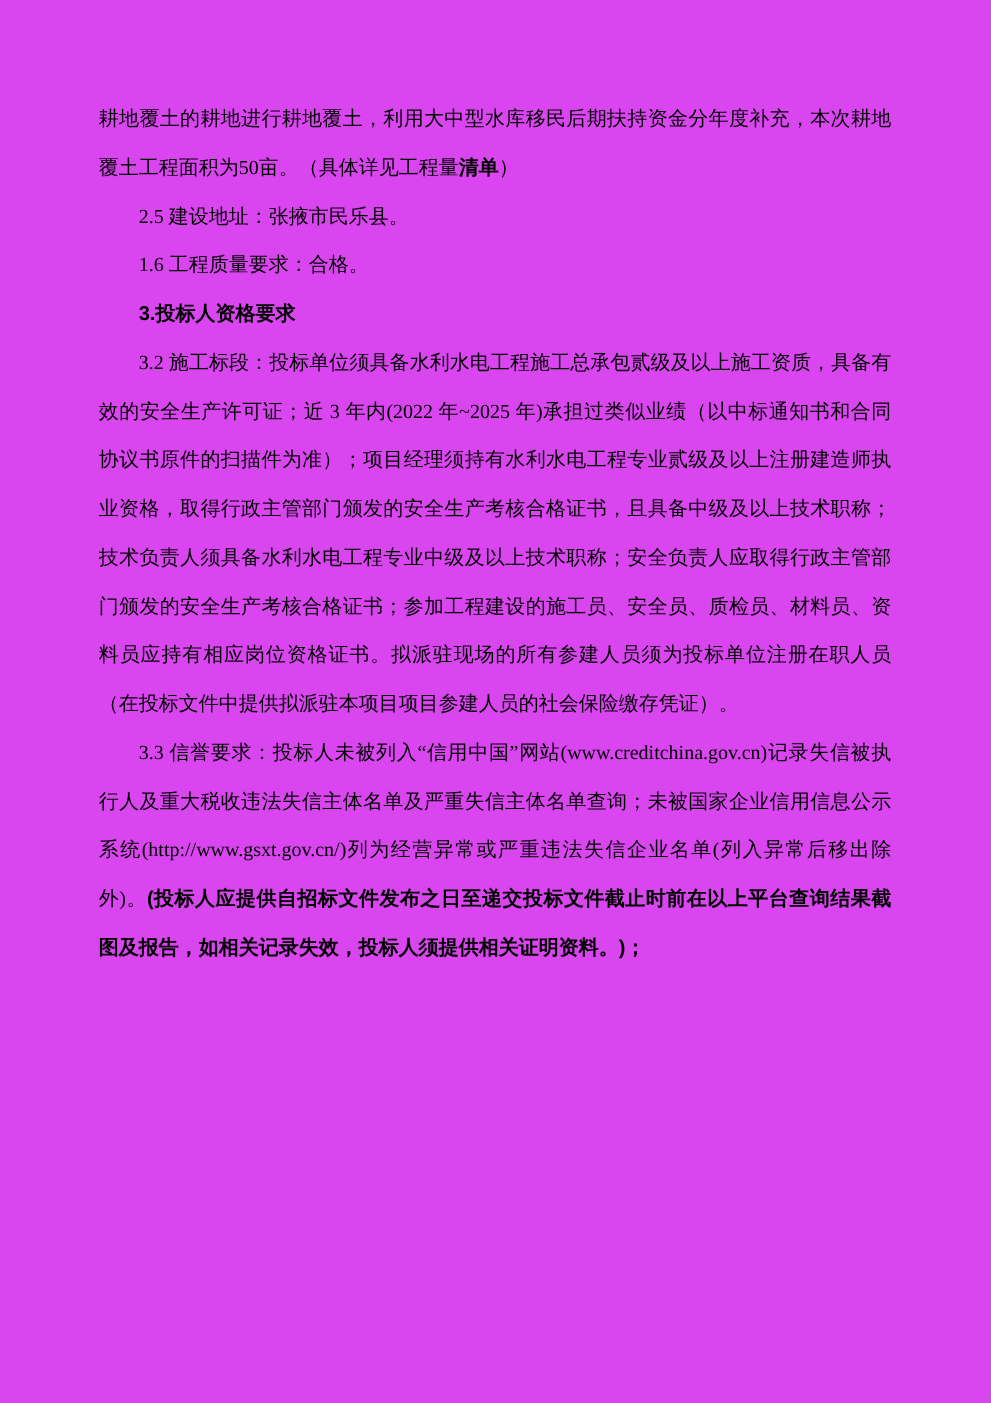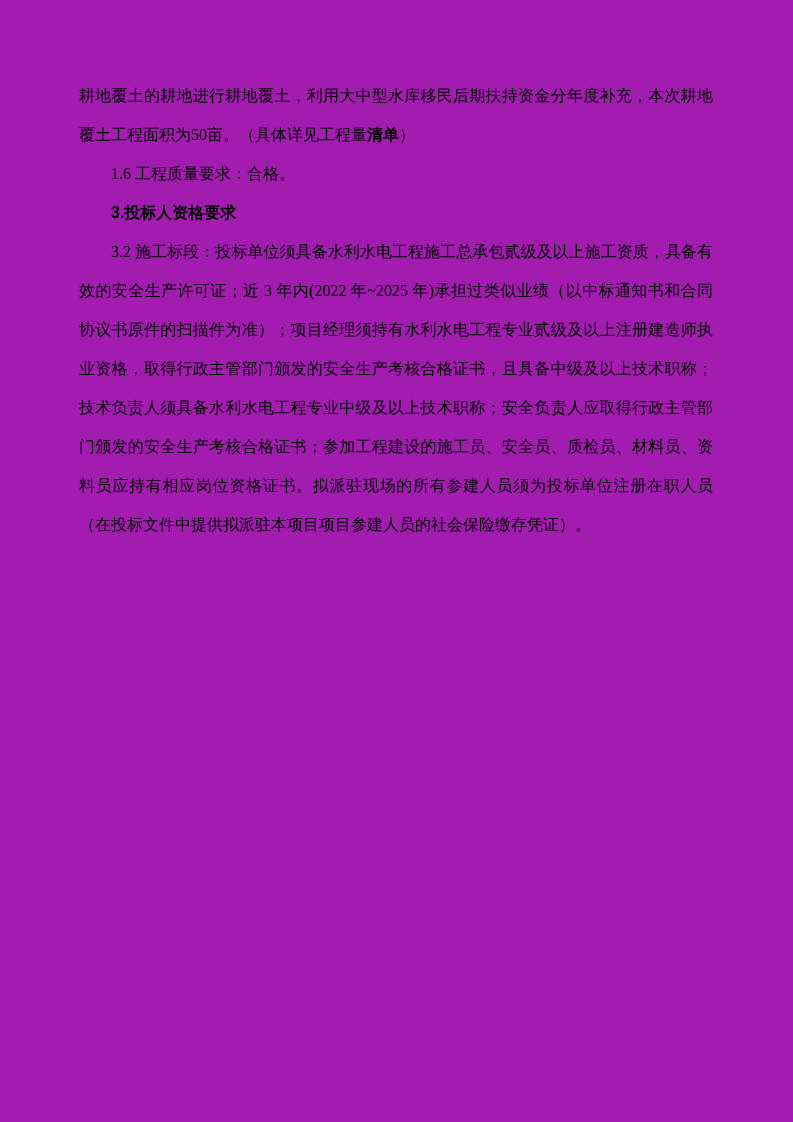--- a/index.html
+++ b/index.html
@@ -4,21 +4,21 @@
 <style>
   html, body {
     margin: 0;
     padding: 0;
     background: #ffffff;
   }
   .page {
     position: relative;
     width: 793px;
     height: 1122px;
-    background: #a21caf;
+    background: #d946ef;
     overflow: hidden;
   }
   .content {
     position: absolute;
     left: 79px;
     top: 76px;
     width: 634px;
     color: #000000;
   }
   .para {
@@ -42,17 +42,19 @@
     font-weight: bold;
     font-family: "Liberation Sans", "DejaVu Sans", sans-serif;
   }
 </style>
 </head>
 <body>
 
 <div class="page">
   <div class="content">
       <p class="para"><span class="run">耕地覆土的耕地进行耕地覆土，利用大中型水库移民后期扶持资金分年度补充，本次耕地覆土工程面积为50亩。（具体详见工程量</span><span class="run run-bold">清单</span><span class="run">）</span></p>
+      <p class="para indent"><span class="run">2.5 建设地址：张掖市民乐县。</span></p>
       <p class="para indent"><span class="run">1.6 工程质量要求：合格。</span></p>
       <p class="para indent"><span class="run run-bold">3.投标人资格要求</span></p>
       <p class="para indent"><span class="run">3.2 施工标段：投标单位须具备水利水电工程施工总承包贰级及以上施工资质，具备有效的安全生产许可证；近 3 年内(2022 年~2025 年)承担过类似业绩（以中标通知书和合同协议书原件的扫描件为准）；项目经理须持有水利水电工程专业贰级及以上注册建造师执业资格，取得行政主管部门颁发的安全生产考核合格证书，且具备中级及以上技术职称；技术负责人须具备水利水电工程专业中级及以上技术职称；安全负责人应取得行政主管部门颁发的安全生产考核合格证书；参加工程建设的施工员、安全员、质检员、材料员、资料员应持有相应岗位资格证书。拟派驻现场的所有参建人员须为投标单位注册在职人员（在投标文件中提供拟派驻本项目项目参建人员的社会保险缴存凭证）。</span></p>
+      <p class="para indent"><span class="run">3.3 信誉要求：投标人未被列入“信用中国”网站(www.creditchina.gov.cn)记录失信被执行人及重大税收违法失信主体名单及严重失信主体名单查询；未被国家企业信用信息公示系统(http://www.gsxt.gov.cn/)列为经营异常或严重违法失信企业名单(列入异常后移出除外)。</span><span class="run run-bold">(投标人应提供自招标文件发布之日至递交投标文件截止时前在以上平台查询结果截图及报告，如相关记录失效，投标人须提供相关证明资料。)；</span></p>
     </div>
 </div>
 
 </body></html>

